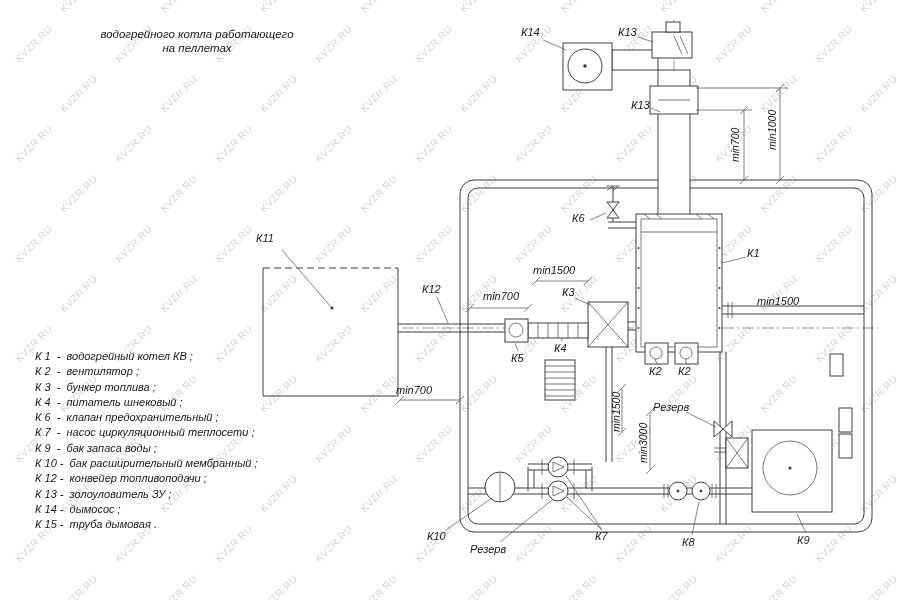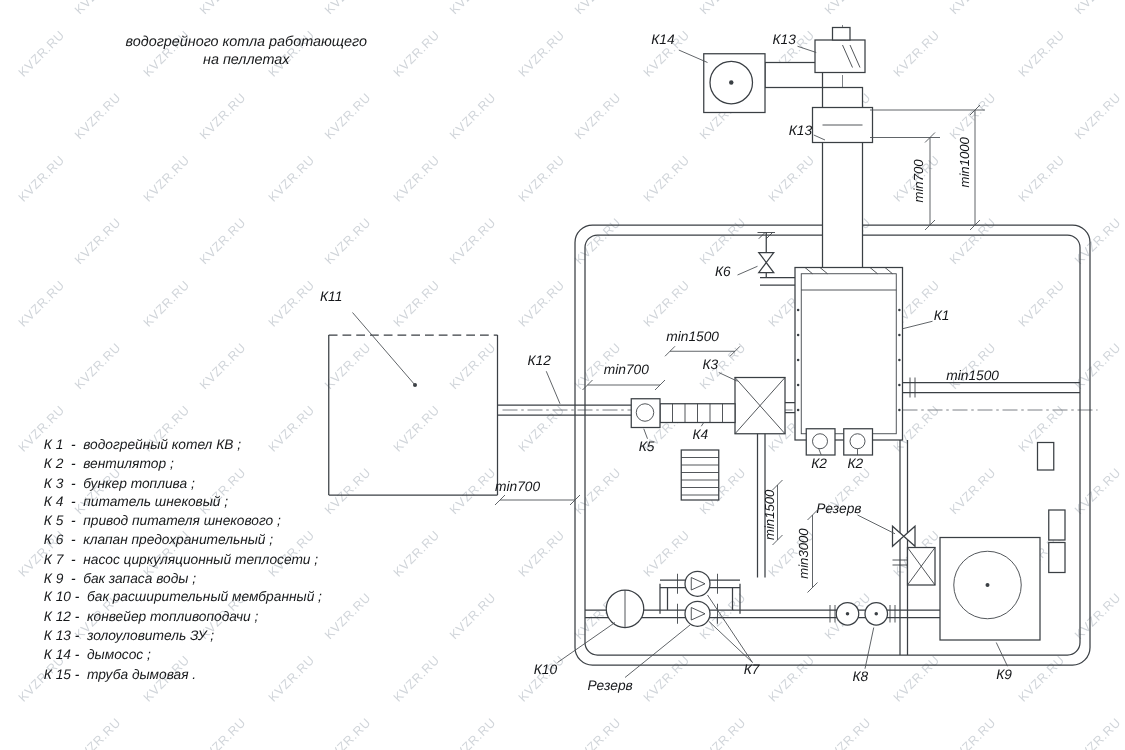--- a/index.html
+++ b/index.html
@@ -386,21 +386,20 @@
   <div class="title">
     <div>водогрейного котла работающего</div>
     <div>на пеллетах</div>
   </div>
 
   <div class="legend">
     <div class="legend-item">К 1  -  водогрейный котел КВ ;</div>
     <div class="legend-item">К 2  -  вентилятор ;</div>
     <div class="legend-item">К 3  -  бункер топлива ;</div>
     <div class="legend-item">К 4  -  питатель шнековый ;</div>
-    <div class="legend-item">К 5  -  привод питателя шнекового ;</div>
     <div class="legend-item">К 6  -  клапан предохранительный ;</div>
     <div class="legend-item">К 7  -  насос циркуляционный теплосети ;</div>
     <div class="legend-item">К 9  -  бак запаса воды ;</div>
     <div class="legend-item">К 10 -  бак расширительный мембранный ;</div>
     <div class="legend-item">К 12 -  конвейер топливоподачи ;</div>
     <div class="legend-item">К 13 -  золоуловитель ЗУ ;</div>
     <div class="legend-item">К 14 -  дымосос ;</div>
     <div class="legend-item">К 15 -  труба дымовая .</div>
   </div>
 

